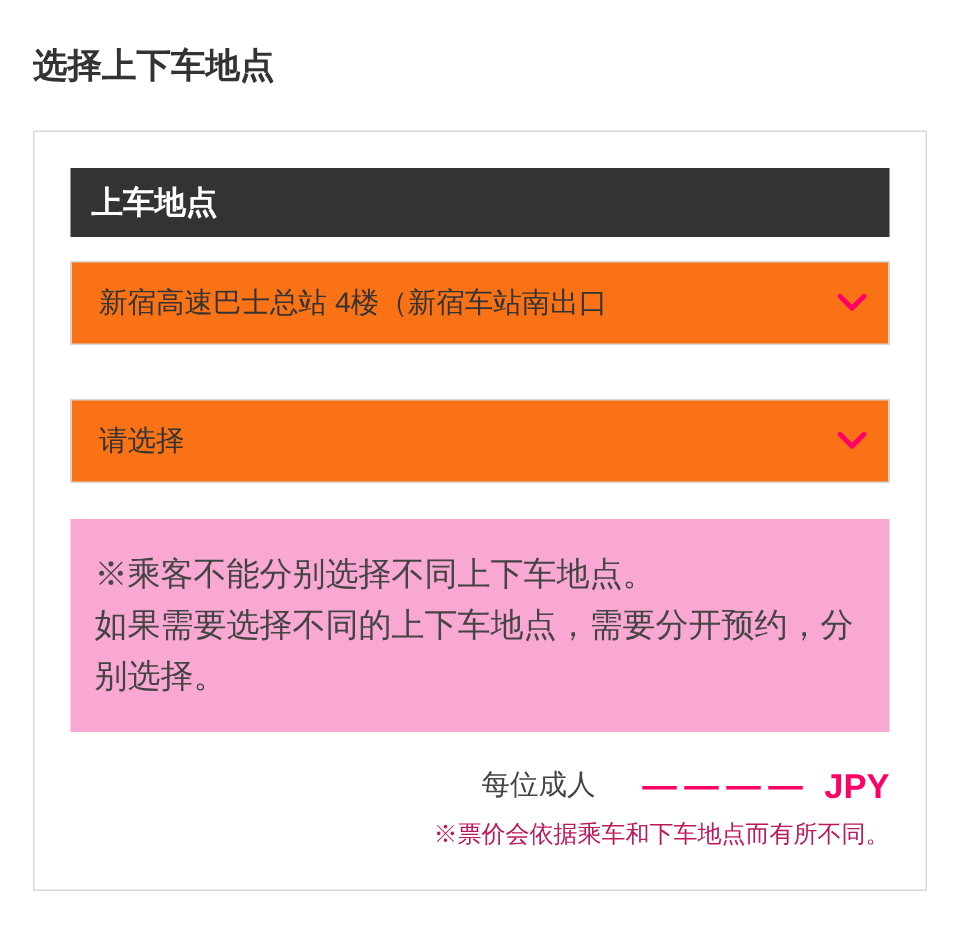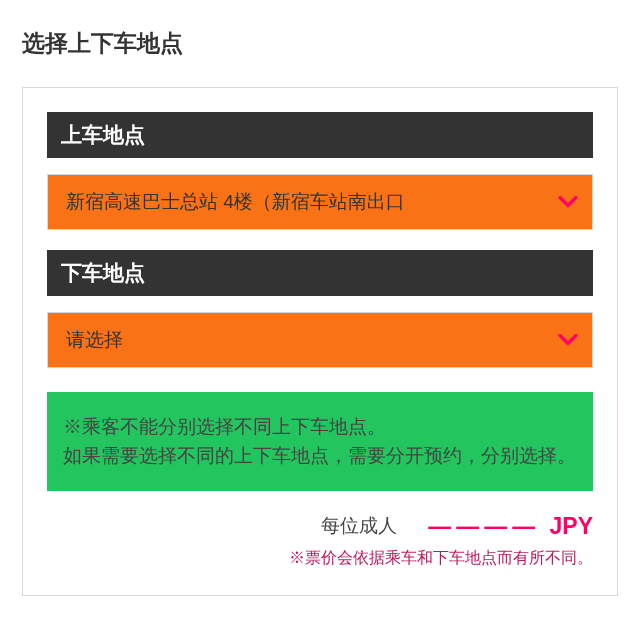--- a/index.html
+++ b/index.html
@@ -42,24 +42,24 @@
     }
     .select-box .chevron {
       position: absolute;
       right: 14px;
       top: 50%;
       transform: translateY(-50%);
     }
     .chevron svg { display: block; }
     .section-gap { height: 20px; }
     .note-box {
-      background: #22c55e;
+      background: #f9a8d4;
       margin-top: 24px;
       padding: 20px 16px;
-      font-size: 19px;
+      font-size: 22px;
       color: #444;
       line-height: 1.55;
     }
     .price-row {
       margin-top: 22px;
       text-align: right;
       font-size: 19px;
       color: #444;
     }
     .price-label { margin-right: 26px; }
@@ -97,21 +97,20 @@
     <span>新宿高速巴士总站 4楼（新宿车站南出口</span>
     <span class="chevron">
       <svg width="20" height="13" viewBox="0 0 20 13">
           <path d="M2 2 L10 10 L18 2" stroke="#ff0066" stroke-width="3.2" fill="none" stroke-linecap="round" stroke-linejoin="round"></path>
         </svg>
     </span>
   </div>
 
   <div class="section-gap"></div>
 
-  <div class="section-header">下车地点</div>
   <div class="select-box">
     <span>请选择</span>
     <span class="chevron">
       <svg width="20" height="13" viewBox="0 0 20 13">
           <path d="M2 2 L10 10 L18 2" stroke="#ff0066" stroke-width="3.2" fill="none" stroke-linecap="round" stroke-linejoin="round"></path>
         </svg>
     </span>
   </div>
 
   <div class="note-box">

